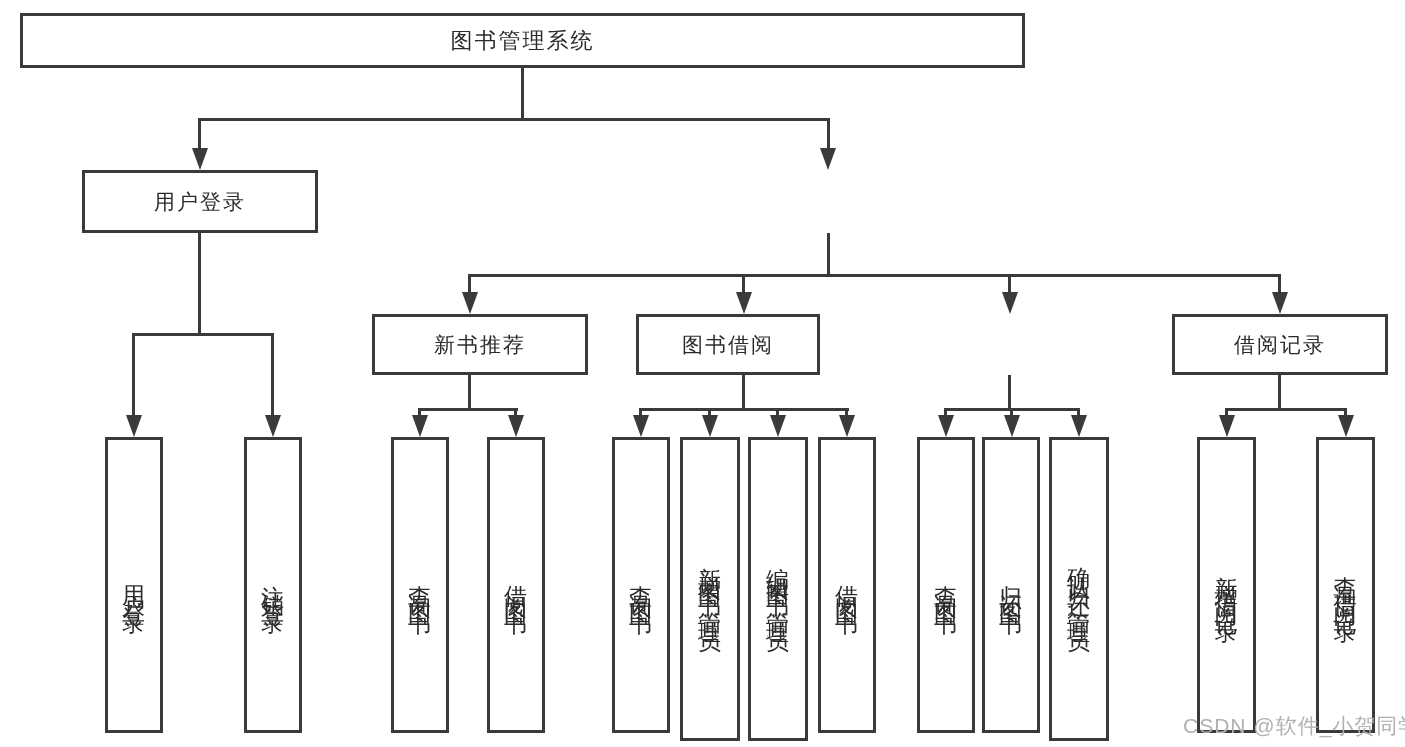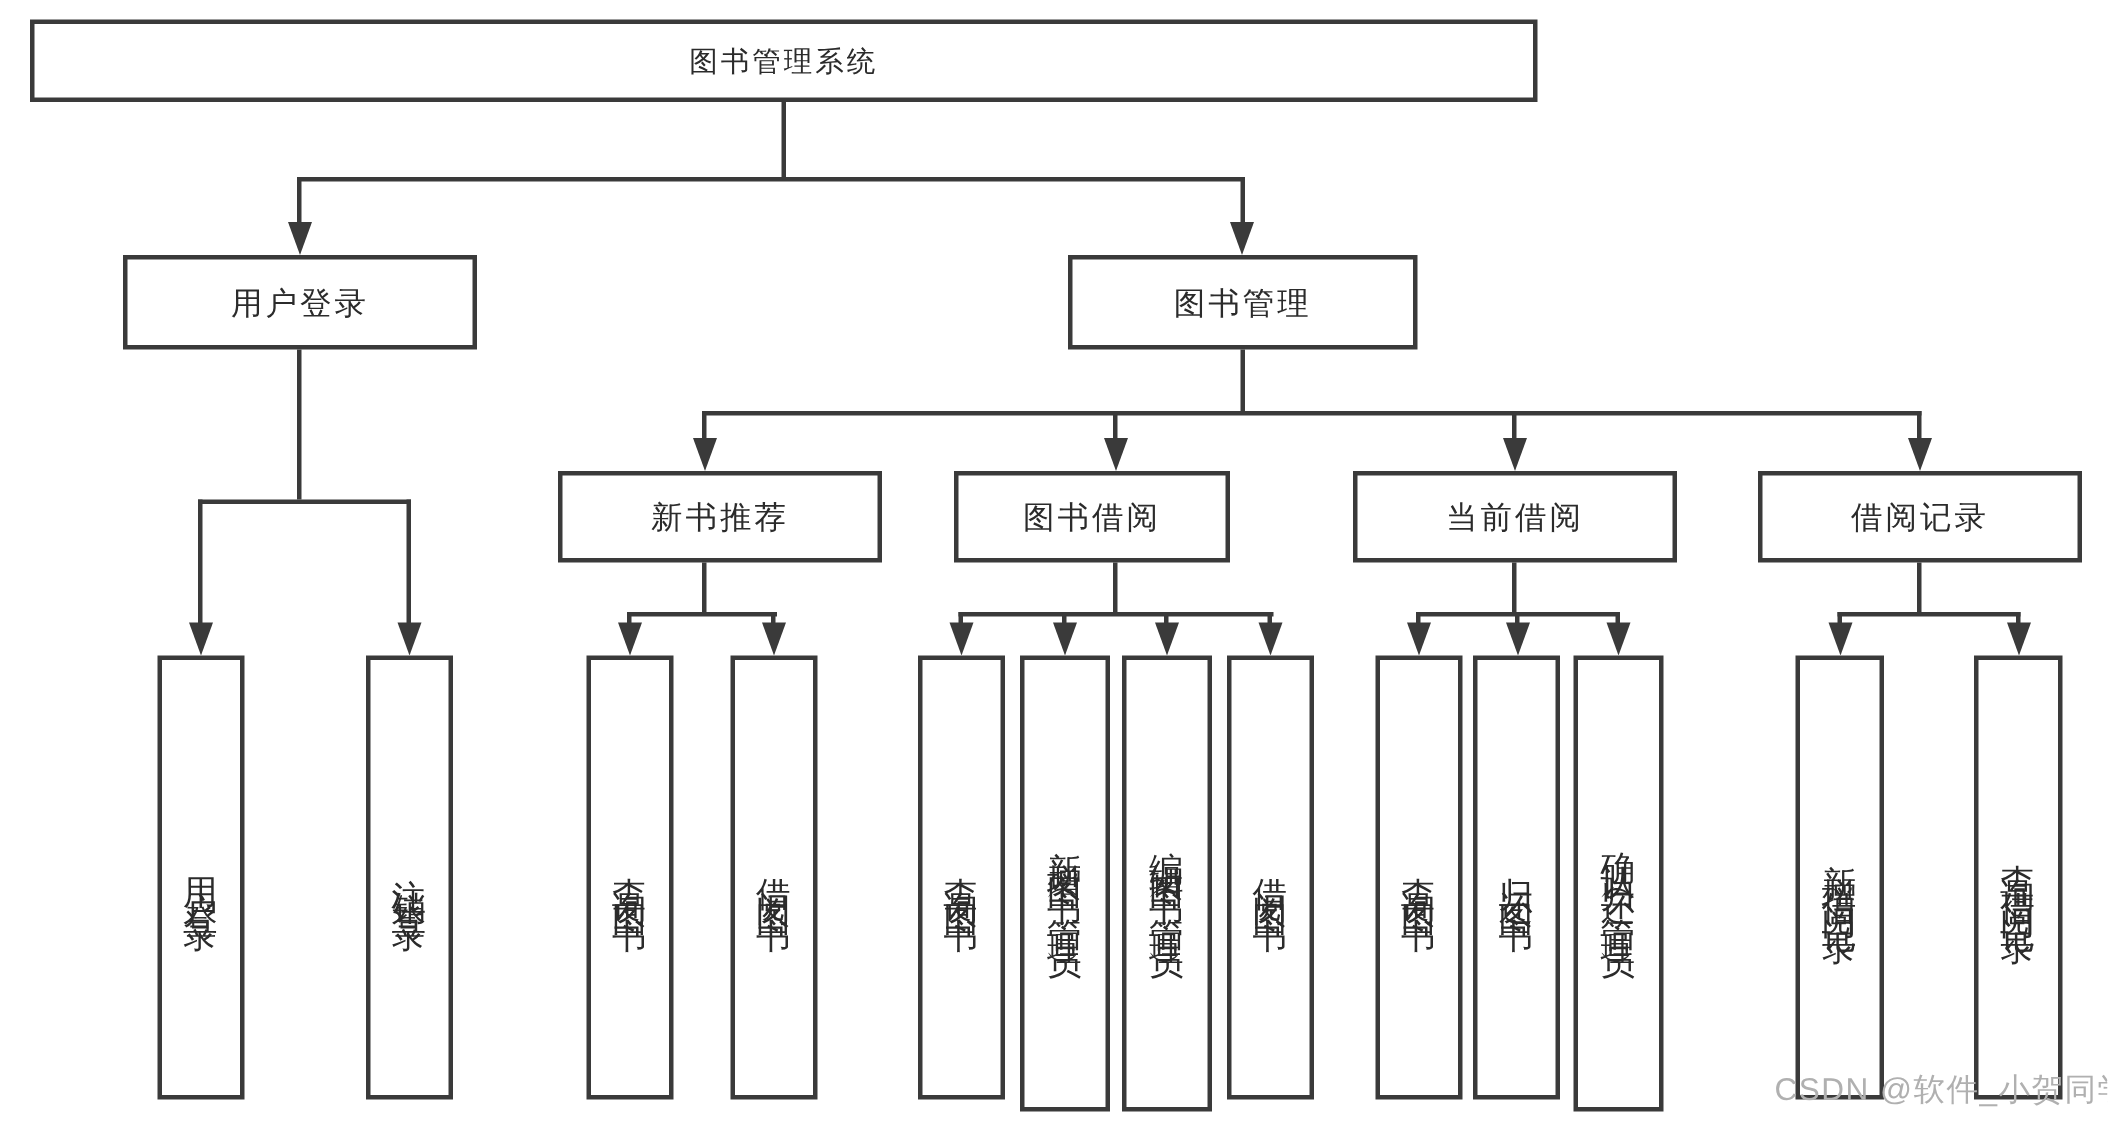--- a/index.html
+++ b/index.html
@@ -5,21 +5,21 @@
   html,body{margin:0;padding:0;background:#ffffff;}
   .stage{
     position:relative;width:1405px;height:747px;background:#ffffff;overflow:hidden;
     font-family:"Liberation Sans",sans-serif;color:#2b2b2b;
   }
   .box{
     position:absolute;box-sizing:border-box;border:3px solid #3a3a3a;background:#ffffff;
     display:flex;align-items:center;justify-content:center;
   }
   .hlab{font-size:21px;letter-spacing:2px;color:#2b2b2b;white-space:nowrap;}
-  .root .hlab{font-size:19px;}
+  .root .hlab{font-size:22px;}
   .vlab{
     writing-mode:vertical-rl;text-orientation:mixed;
     font-size:23px;letter-spacing:9px;line-height:1.05;color:#2b2b2b;
   }
   .line{position:absolute;background:#3a3a3a;}
   .arrow{
     position:absolute;width:0;height:0;
     border-left:8px solid transparent;border-right:8px solid transparent;
     border-top:22px solid #3a3a3a;
   }
@@ -40,23 +40,20 @@
   <div class="line" style="left:521px;top:68px;width:3px;height:50px;"></div>
   <div class="line" style="left:198px;top:118px;width:632px;height:3px;"></div>
   <div class="line" style="left:198px;top:118px;width:3px;height:30px;"></div>
   <div class="arrow" style="left:192px;top:148px;"></div>
   <div class="line" style="left:827px;top:118px;width:3px;height:30px;"></div>
   <div class="arrow" style="left:820px;top:148px;"></div>
 
   <div class="box" style="left:82px;top:170px;width:236px;height:63px;">
     <span class="hlab">用户登录</span>
   </div>
-  <div class="box" style="left:712px;top:170px;width:233px;height:63px;">
-    <span class="hlab">图书管理</span>
-  </div>
 
   <div class="line" style="left:198px;top:233px;width:3px;height:100px;"></div>
   <div class="line" style="left:132px;top:333px;width:142px;height:3px;"></div>
   <div class="line" style="left:132px;top:333px;width:3px;height:84px;"></div>
   <div class="arrow" style="left:126px;top:415px;"></div>
   <div class="line" style="left:271px;top:333px;width:3px;height:84px;"></div>
   <div class="arrow" style="left:265px;top:415px;"></div>
 
   <div class="line" style="left:827px;top:233px;width:3px;height:41px;"></div>
   <div class="line" style="left:468px;top:274px;width:813px;height:3px;"></div>
@@ -67,23 +64,20 @@
   <div class="line" style="left:1008px;top:274px;width:3px;height:20px;"></div>
   <div class="arrow" style="left:1002px;top:292px;"></div>
   <div class="line" style="left:1278px;top:274px;width:3px;height:20px;"></div>
   <div class="arrow" style="left:1272px;top:292px;"></div>
 
   <div class="box" style="left:372px;top:314px;width:216px;height:61px;">
     <span class="hlab">新书推荐</span>
   </div>
   <div class="box" style="left:636px;top:314px;width:184px;height:61px;">
     <span class="hlab">图书借阅</span>
-  </div>
-  <div class="box" style="left:902px;top:314px;width:216px;height:61px;">
-    <span class="hlab">当前借阅</span>
   </div>
   <div class="box" style="left:1172px;top:314px;width:216px;height:61px;">
     <span class="hlab">借阅记录</span>
   </div>
 
   <div class="line" style="left:468px;top:375px;width:3px;height:33px;"></div>
   <div class="line" style="left:418px;top:408px;width:100px;height:3px;"></div>
   <div class="line" style="left:418px;top:408px;width:3px;height:9px;"></div>
   <div class="arrow" style="left:412px;top:415px;"></div>
   <div class="line" style="left:514px;top:408px;width:3px;height:9px;"></div>

